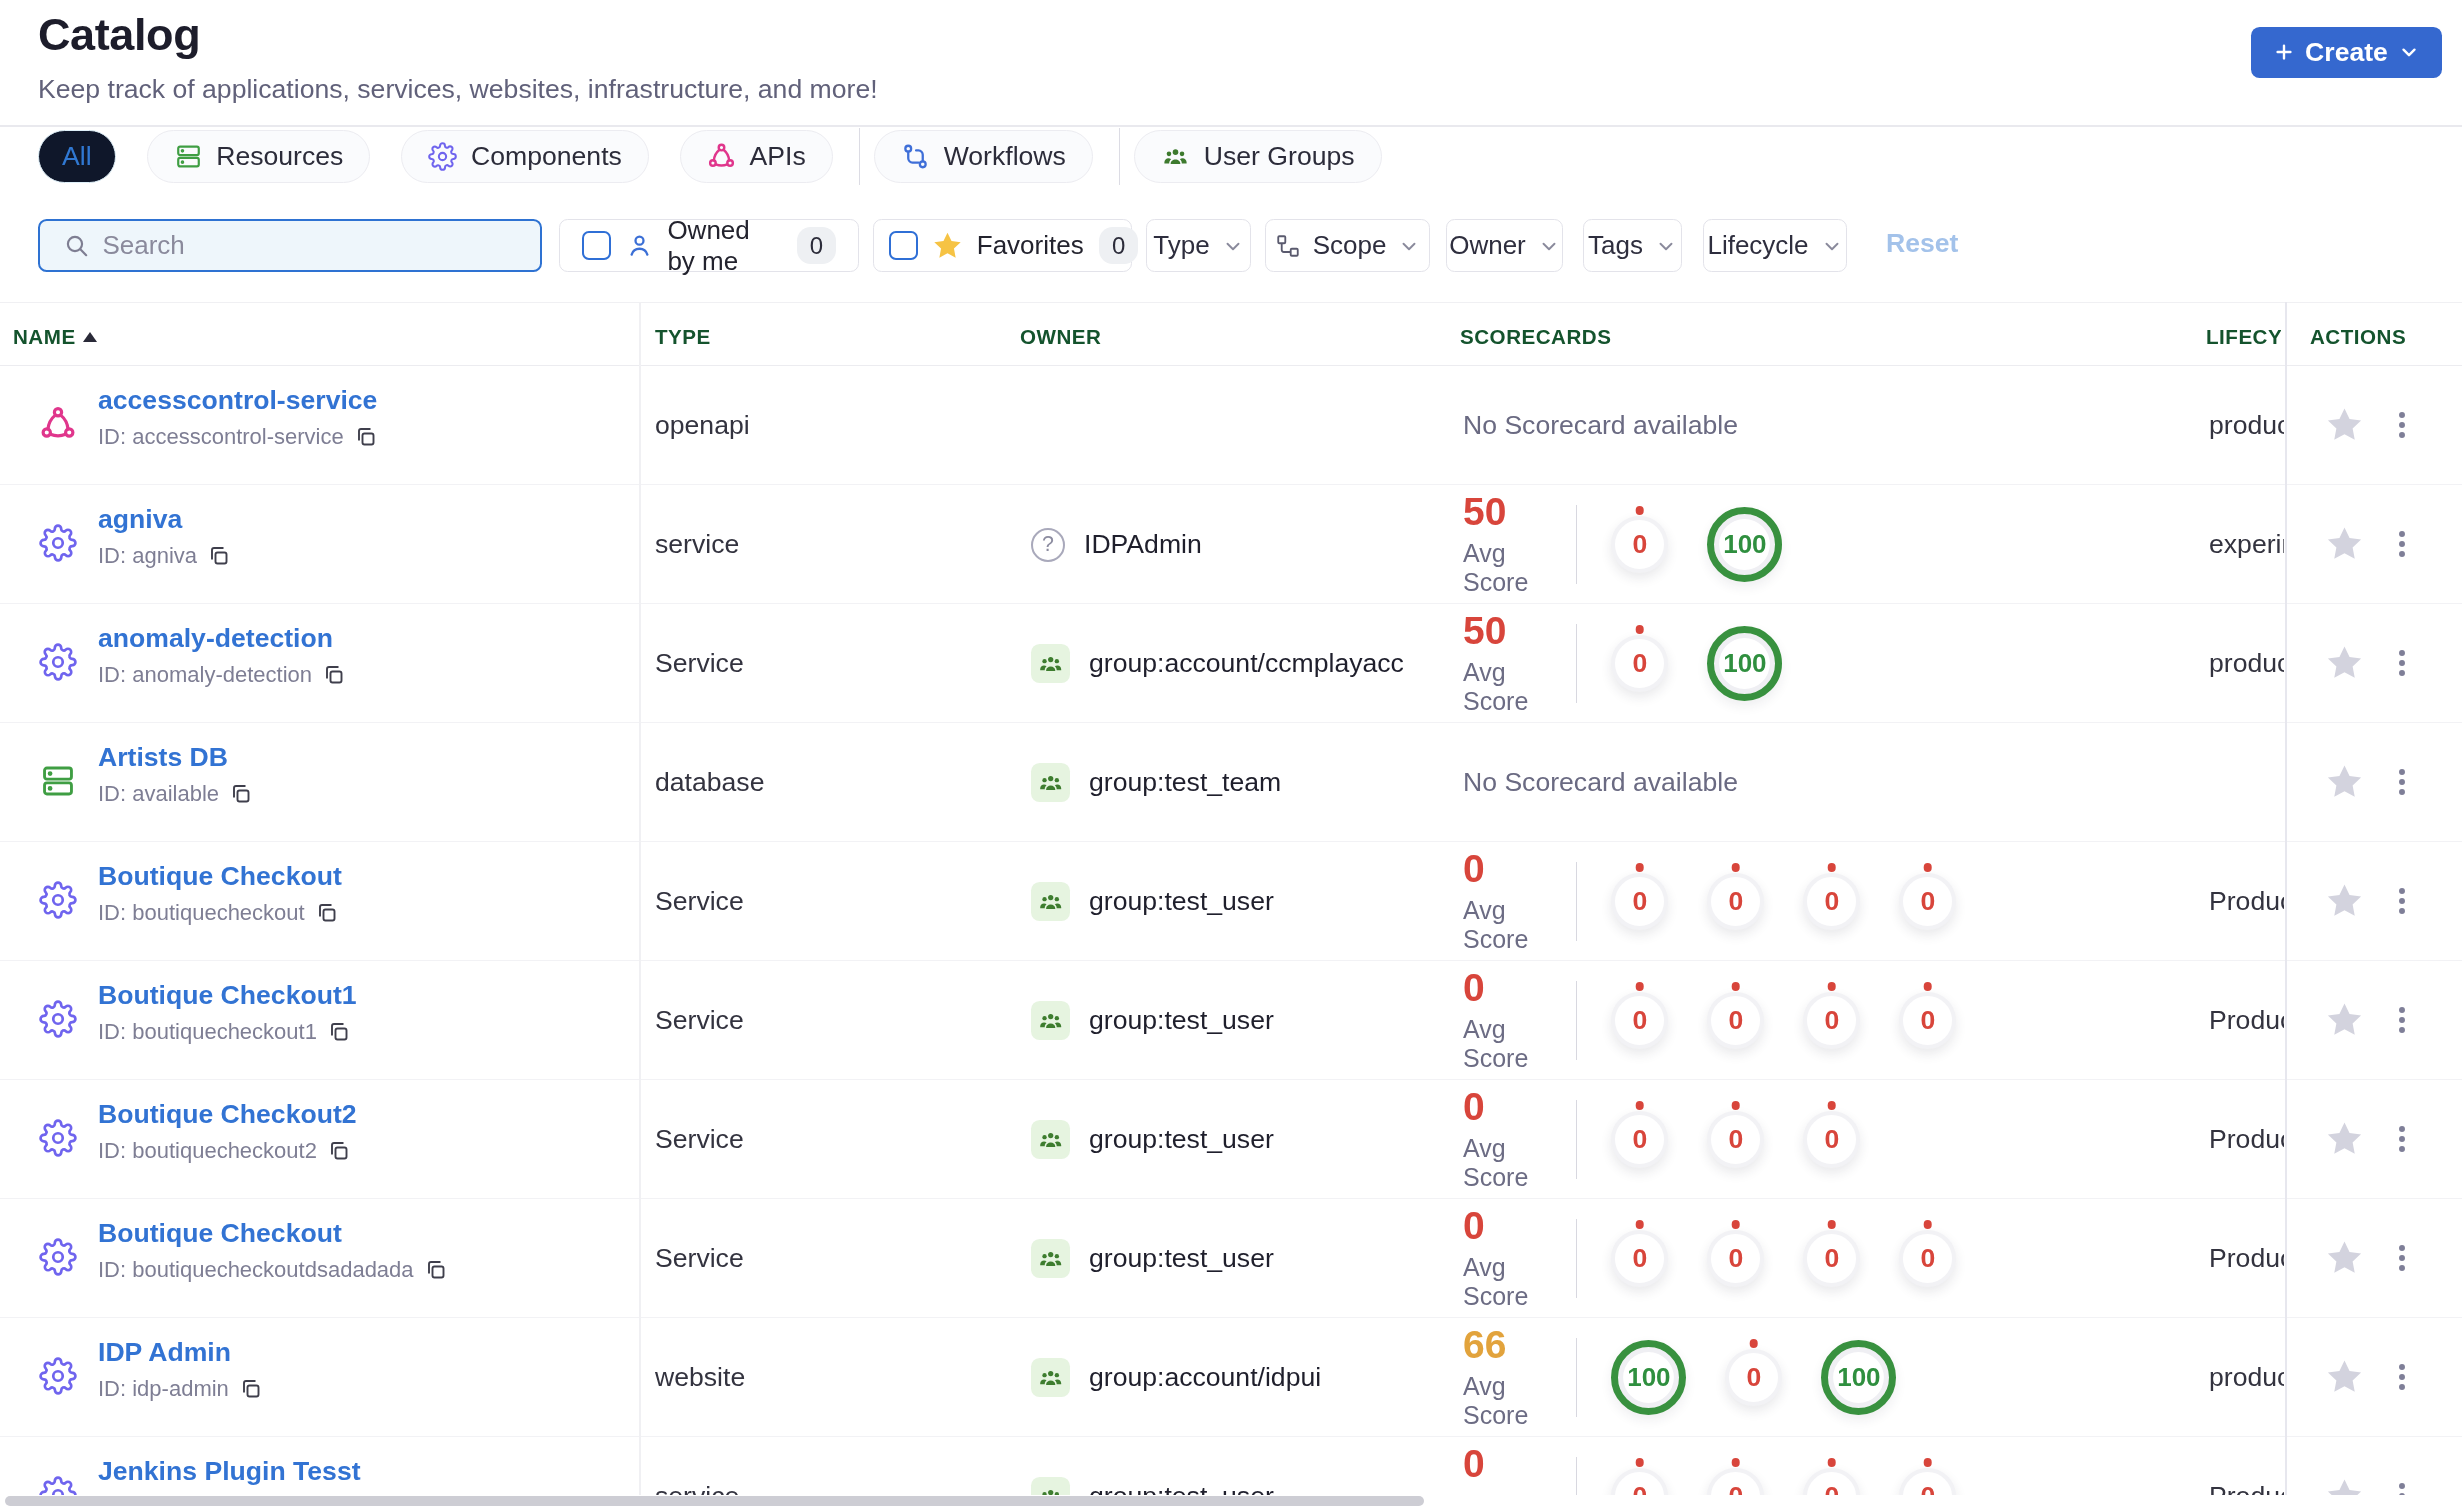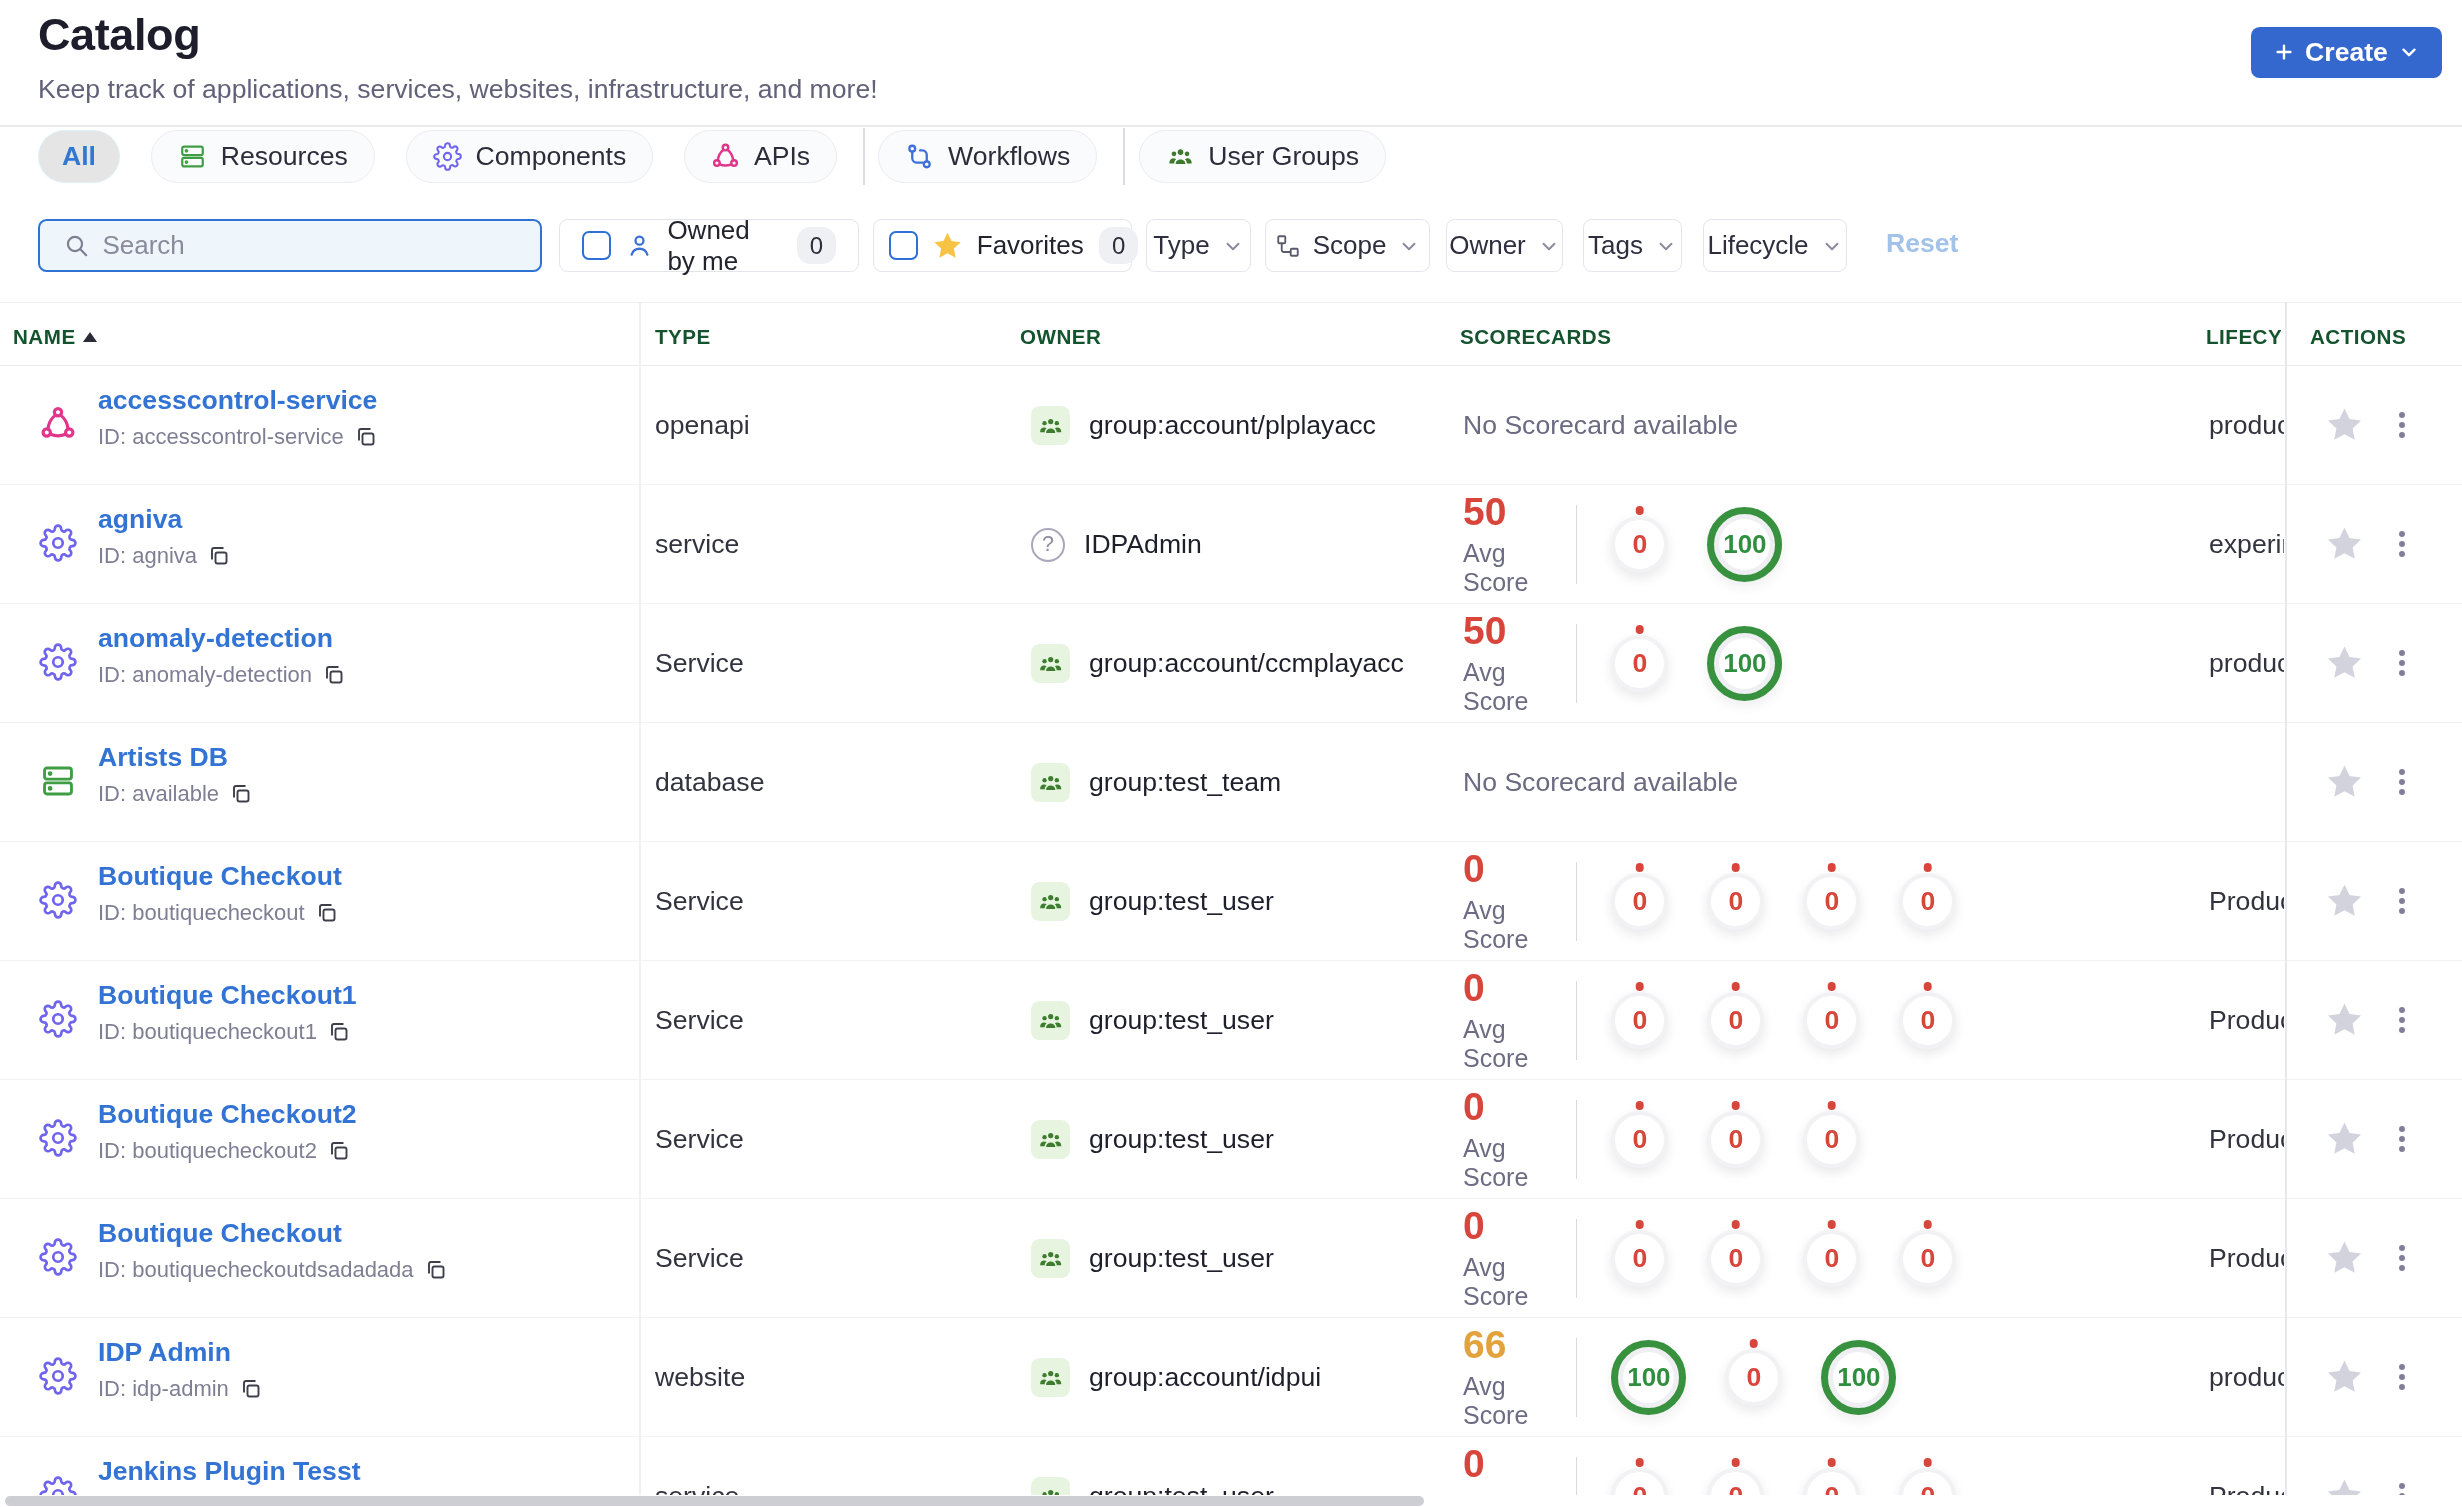--- a/index.html
+++ b/index.html
@@ -12,21 +12,21 @@
   .subtitle { position:absolute; left:38px; top:74px; font-size:26.6px; color:#61617a; }
   .btn-create { position:absolute; left:2251px; top:26.6px; width:191px; height:51px; border:none; border-radius:8.6px;
     background:#3568cf; color:#fff; font-size:26.6px; font-weight:600; display:flex; align-items:center; justify-content:center; gap:10.3px; cursor:pointer;
     font-family:inherit; }
   .hdr-divider { position:absolute; left:0; top:125px; width:2462px; height:1.7px; background:#e9e9ee; }
 
   
   .tabs { position:absolute; left:38px; top:129px; height:55px; display:flex; align-items:center; }
   .tab { height:53px; display:flex; align-items:center; gap:13.7px; padding:8px 26px; margin-right:31px;
     background:#fafbfd; border:1.7px solid #ececf1; border-radius:27.4px; font-size:26.6px; color:#2c2c3a; cursor:pointer; white-space:nowrap; }
-  .tab.active { background:#e5e5e5; border-color:#dff0f9; color:#3078d2; font-weight:700; padding:0 23px; }
+  .tab.active { background:#0f172a; border-color:#dff0f9; color:#3078d2; font-weight:400; padding:0 23px; }
   .tab .ticon { width:29px; height:29px; display:inline-flex; }
   .tabsep { width:1.7px; height:57px; background:#dcdce4; margin:0 13.7px 0 -5.1px; align-self:center; }
 
   
   .filterbar { position:absolute; left:0; top:219px; width:2462px; height:53px; }
   .searchbox { position:absolute; left:38px; top:0; width:504px; height:53px; border:2.6px solid #2e72d2; border-radius:8.6px;
     background:#eef6fb; display:flex; align-items:center; padding:0 23px; gap:12px; }
   .searchbox input { border:none; outline:none; background:transparent; font-size:26px; color:#2e2e3e; width:100%; font-family:inherit; }
   .searchbox input::placeholder { color:#8a8a9c; }
   .fpill { position:absolute; top:0; height:53px; background:#fff; border:1.7px solid #e3e3ea; border-radius:8.6px;
@@ -279,31 +279,20 @@
      <div class="ent-idline">
        <span class="ent-id">ID: accesscontrol-service</span>
        <span class="copy">
             <svg viewBox="0 0 24 24" fill="none" stroke="#3f3f4c" stroke-width="1.9" stroke-linejoin="round">
               <rect x="8.5" y="8.5" width="11" height="11" rx="2"></rect>
               <path d="M5 15.5V6a2 2 0 0 1 2-2h9.5"></path>
             </svg>
           </span>
      </div>
      <div class="cell c-type">openapi</div>
-     <div class="cell c-owner">
-          <span class="owner-badge">
-            <svg viewBox="0 0 24 24" fill="#3e7d2f">
-              <circle cx="6.6" cy="9.8" r="1.9"></circle>
-              <circle cx="17.4" cy="9.8" r="1.9"></circle>
-              <circle cx="12" cy="8.4" r="2.3"></circle>
-              <path d="M2.8 16.8c0-1.9 1.5-3.3 3.4-3.3.8 0 1.6.3 2.2.8-1 .9-1.6 2-1.6 3.1v.3H2.8zM21.2 17.7h-4v-.3c0-1.1-.6-2.2-1.6-3.1.6-.5 1.4-.8 2.2-.8 1.9 0 3.4 1.4 3.4 3.3zM8 17.9c0-1.9 1.8-3.4 4-3.4s4 1.5 4 3.4v.4H8z"></path>
-            </svg>
-          </span>
-          <span>group:account/plplayacc</span>
-        </div>
      <div class="cell c-nosc">No Scorecard available</div>
      <div class="cell c-lifecycle">produc</div>
      <span class="a-star"><svg viewBox="0 0 24 24" fill="#d3d3de">
             <polygon points="12,2.2 15.1,8.6 22.2,9.5 17,14.4 18.3,21.4 12,18 5.7,21.4 7,14.4 1.8,9.5 8.9,8.6"></polygon>
           </svg></span>
      <span class="a-kebab"><svg viewBox="0 0 24 24" fill="#7f7f98">
             <circle cx="12" cy="5" r="2.1"></circle>
             <circle cx="12" cy="12" r="2.1"></circle>
             <circle cx="12" cy="19" r="2.1"></circle>
           </svg></span>

